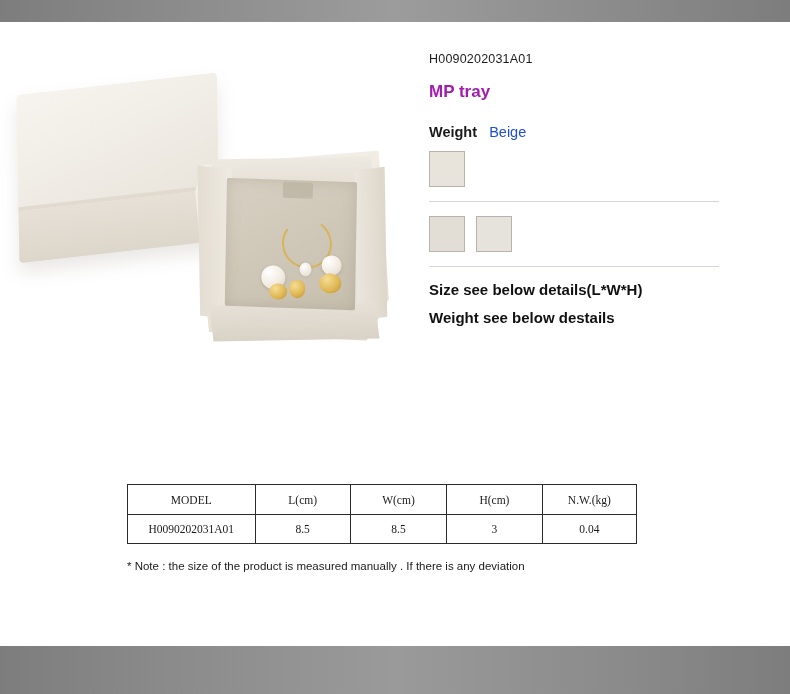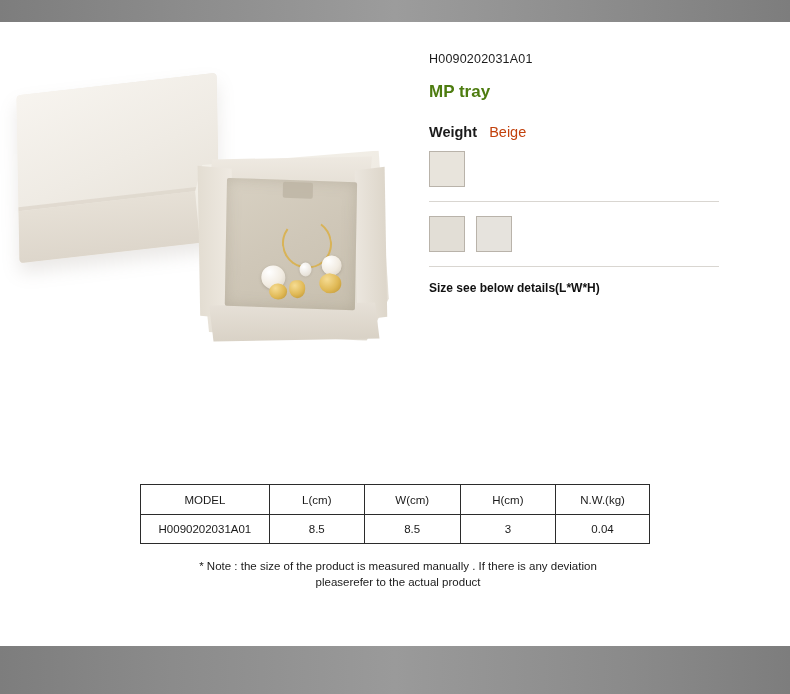--- a/index.html
+++ b/index.html
@@ -181,83 +181,84 @@
   }
   .sku {
     font-size: 12.5px;
     color: #1c1c1c;
     letter-spacing: .2px;
     margin-bottom: 16px;
   }
   .prod-title {
     font-size: 17px;
     font-weight: bold;
-    color: #4d7c0f;
+    color: #a21caf;
     margin-bottom: 22px;
   }
   .attr-line {
     font-size: 14.5px;
     font-weight: bold;
     color: #1a1a1a;
     margin-bottom: 11px;
   }
   .attr-line .attr-val {
     font-weight: normal;
-    color: #c2410c;
+    color: #1d4ed8;
   }
   .swatches {
     display: flex;
     gap: 11px;
     margin-bottom: 14px;
   }
   .swatch {
     width: 34px;
     height: 34px;
     border: 1px solid #b9b3aa;
   }
   .divider {
     height: 1px;
     background: #d9d6d1;
     margin: 0 0 14px 0;
     width: 290px;
   }
   .size-line, .weight-line {
-    font-size: 12px;
+    font-size: 15px;
     font-weight: bold;
     color: #111111;
     margin-bottom: 11px;
   }
 
   
   .spec-table {
     position: absolute;
-    left: 140px;
+    left: 127px;
     top: 484px;
     border-collapse: collapse;
     width: 510px;
+    font-family: Liberation Serif, serif;
   }
   .spec-table th, .spec-table td {
     border: 1px solid #2b2b2b;
     text-align: center;
     font-size: 11.5px;
     color: #1a1a1a;
     height: 28px;
     padding: 0 4px;
     font-weight: normal;
   }
   .spec-table th { height: 29px; }
   .col-model { width: 128px; }
   .col-dim { width: 103px; }
 
   .note {
     position: absolute;
     left: 127px;
     top: 558px;
     width: 542px;
-    text-align: center;
+    text-align: left;
     font-size: 11.5px;
     line-height: 16px;
     color: #1a1a1a;
   }
 
   
   .bottom-band {
     position: absolute;
     left: 0;
     bottom: 0;
@@ -323,20 +324,21 @@
     </div>
     <div class="divider"></div>
 
     <div class="swatches">
       <div class="swatch" style="background:#e2ded6;"></div>
       <div class="swatch" style="background:#e6e3dd;"></div>
     </div>
     <div class="divider"></div>
 
     <div class="size-line">Size see below details(L*W*H)</div>
+    <div class="weight-line">Weight see below destails</div>
   </div>
 
   <table class="spec-table">
     <thead>
       <tr>
         <th class="col-model">MODEL</th>
         <th class="col-dim">L(cm)</th>
         <th class="col-dim">W(cm)</th>
         <th class="col-dim">H(cm)</th>
         <th class="col-dim">N.W.(kg)</th>
@@ -348,17 +350,16 @@
         <td>8.5</td>
         <td>8.5</td>
         <td>3</td>
         <td>0.04</td>
       </tr>
     </tbody>
   </table>
 
   <div class="note">
     <div>* Note : the size of the product is measured manually . If there is any deviation</div>
-    <div>pleaserefer to the actual product</div>
   </div>
 
   <div class="bottom-band"></div>
 </div>
 
 </body></html>

